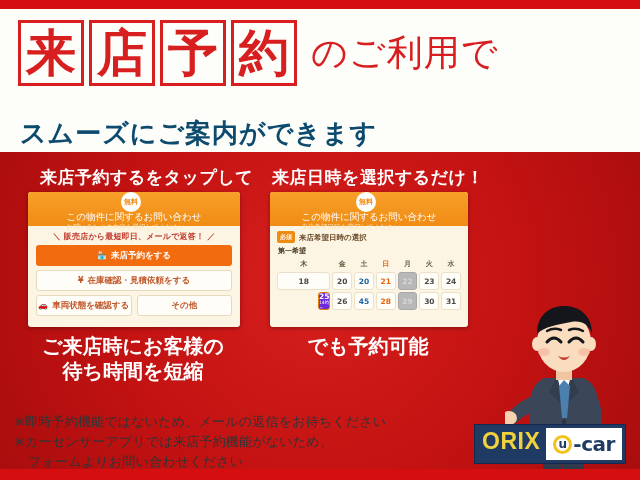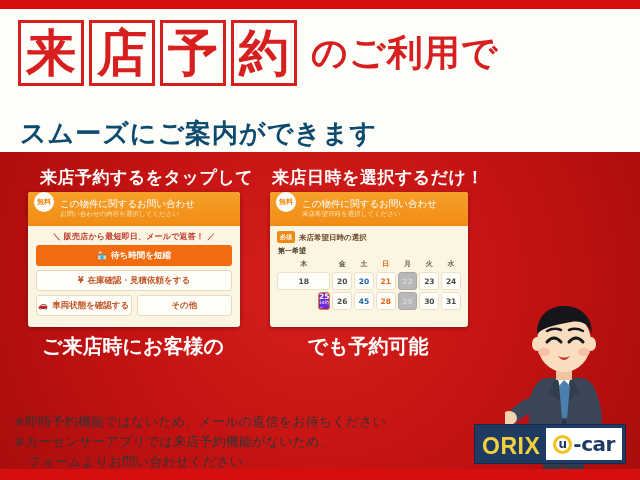--- a/index.html
+++ b/index.html
@@ -15,21 +15,21 @@
   .rule-bottom{position:absolute;left:0;bottom:0;width:640px;height:11px;background:#d50f0f;}
 
   
   .headline{position:absolute;left:0;top:12px;width:640px;height:138px;}
   .hl-row1{position:absolute;left:18px;top:8px;display:flex;align-items:center;}
   .kanji-box{
     width:66px;height:66px;border:3px solid #d81f1f;box-sizing:border-box;
     margin-right:5px;display:flex;align-items:center;justify-content:center;
     color:#d81f1f;font-size:50px;font-weight:bold;line-height:1;
   }
-  .hl-tail{color:#d81f1f;font-size:36px;font-weight:bold;margin-left:9px;letter-spacing:1px;}
+  .hl-tail{color:#d81f1f;font-size:36px;font-weight:normal;margin-left:9px;letter-spacing:1px;}
   .hl-row2{
     position:absolute;left:20px;top:104px;color:#0c4a6e;
     font-size:26px;font-weight:bold;letter-spacing:1px;white-space:nowrap;
   }
 
   
   .band{
     position:absolute;left:0;top:152px;width:640px;height:323px;
     background:radial-gradient(circle at 50% 40%, #d6201d 0%, #c31212 55%, #a90d0d 100%);
   }
@@ -42,21 +42,21 @@
   .panel-head.right{left:272px;top:14px;}
 
   
   .mock{position:absolute;background:#fdf5e4;border-radius:3px;overflow:hidden;
         box-shadow:0 1px 4px rgba(0,0,0,.35);}
   .mock.left{left:28px;top:40px;width:212px;height:135px;}
   .mock.right{left:270px;top:40px;width:198px;height:135px;}
 
   .mock-hdr{
     position:relative;height:34px;background:linear-gradient(#f7a02a,#f08c14);
-    display:flex;padding:0 6px;box-sizing:border-box;
+    display:flex;align-items:center;padding:0 6px;box-sizing:border-box;flex-direction:column;
   }
   .free-badge{
     width:20px;height:20px;border-radius:50%;background:#ffffff;flex:0 0 auto;
     display:flex;align-items:center;justify-content:center;
     color:#ef8a12;font-size:7px;font-weight:bold;margin-right:6px;
   }
   .hdr-texts{display:flex;flex-direction:column;justify-content:center;}
   .hdr-main{color:#fff;font-size:9.5px;font-weight:normal;line-height:1.15;}
   .hdr-sub{color:#ffe2b5;font-size:6.5px;line-height:1.2;margin-top:1px;}
 
@@ -116,21 +116,21 @@
   .footer{
     position:absolute;left:14px;top:412px;width:450px;
     color:#333333;font-size:13px;line-height:1.55;letter-spacing:0.2px;
   }
   .footer .indent{padding-left:14px;}
 
   
   .logo{
     position:absolute;left:474px;top:424px;width:152px;height:40px;
     background:#1f3a63;border:1px solid #16294a;box-sizing:border-box;
-    display:flex;align-items:flex-end;padding:3px;
+    display:flex;align-items:flex-start;padding:3px;
   }
   .logo-orix{
     color:#f2d23c;font-size:23px;font-weight:bold;letter-spacing:0.5px;
     padding:0 6px 0 4px;font-family:"Liberation Sans",sans-serif;
   }
   .logo-ucar{
     background:#ffffff;flex:1;height:100%;display:flex;align-items:center;
     justify-content:center;gap:1px;
   }
   .ucar-u{
@@ -168,21 +168,21 @@
         <div class="free-badge">無料</div>
         <div class="hdr-texts">
           <div class="hdr-main">この物件に関するお問い合わせ</div>
           <div class="hdr-sub">お問い合わせの内容を選択してください</div>
         </div>
       </div>
       <div class="mock-note">＼ 販売店から最短即日、メールで返答！ ／</div>
 
       <div class="btn primary">
         <span class="gly">🏪</span>
-        <span>待ち時間を短縮</span>
+        <span>来店予約をする</span>
       </div>
       <div class="btn ghost">
         <span class="gly">¥</span>
         <span>在庫確認・見積依頼をする</span>
       </div>
       <div class="btn-row">
         <div class="btn ghost">
           <span class="gly">🚗</span>
           <span>車両状態を確認する</span>
         </div>
@@ -257,20 +257,21 @@
             </div>
             <div class="cell">
               <span>31</span>
             </div>
           </div>
       </div>
     </div>
 
     <div class="caption left">
       <div>ご来店時にお客様の</div>
+      <div>待ち時間を短縮</div>
     </div>
     <div class="caption right">
       <div>でも予約可能</div>
     </div>
 
     <svg class="man" viewBox="0 0 120 258">
 
       <path d="M38 150 L38 240 L54 240 L57 160 L63 240 L79 240 L79 150 Z" fill="#2f3a4c"></path>
       <ellipse cx="44" cy="244" rx="13" ry="6" fill="#15202e"></ellipse>
       <ellipse cx="74" cy="244" rx="13" ry="6" fill="#15202e"></ellipse>

